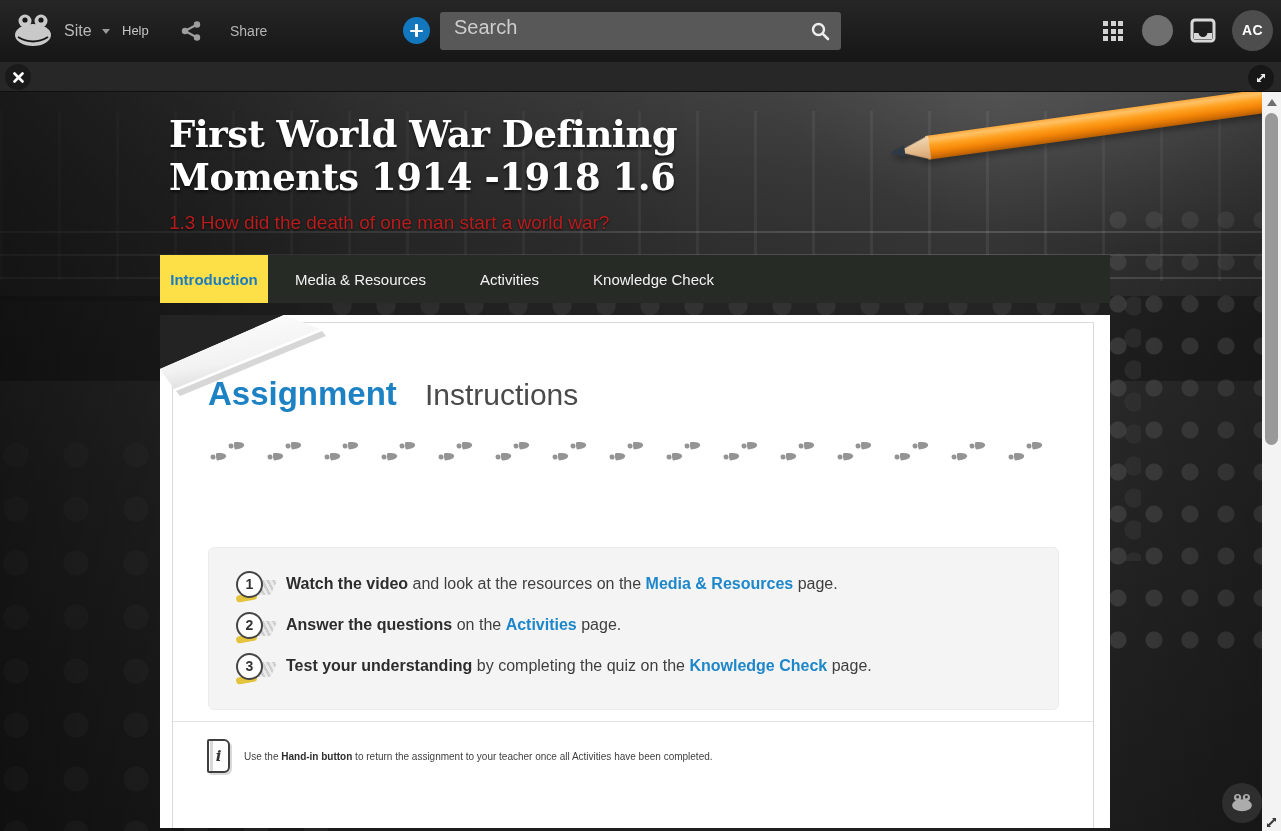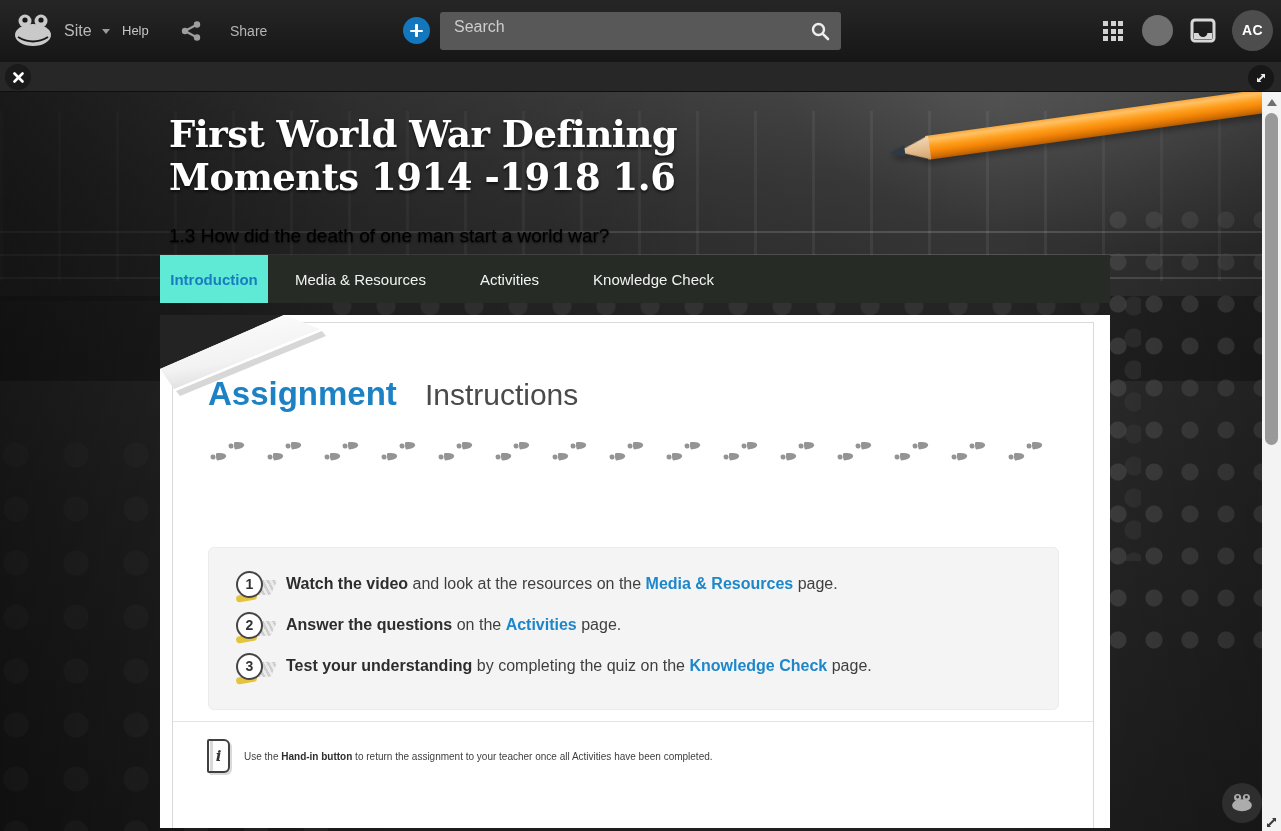--- a/index.html
+++ b/index.html
@@ -62,21 +62,21 @@
 
   .plus-btn { position:absolute; left:403px; top:17px; width:27px; height:27px; border-radius:50%;
     background:#1377bd; cursor:pointer; }
   .plus-btn::before, .plus-btn::after { content:""; position:absolute; background:#fff; border-radius:1px; }
   .plus-btn::before { left:7px; top:12.5px; width:13px; height:2.6px; }
   .plus-btn::after { left:12.2px; top:7px; width:2.6px; height:13px; }
 
   .searchbox { position:absolute; left:440px; top:12px; width:401px; height:38px; background:#585858;
     border-radius:3px; }
   .searchbox input { position:absolute; left:0; top:0; width:100%; height:100%; background:transparent;
-    border:none; outline:none; color:#7dd3fc; font-size:16px; padding:0 44px 8px 14px;
+    border:none; outline:none; color:#7dd3fc; font-size:20px; padding:0 44px 8px 14px;
     font-family:"Liberation Sans",sans-serif; }
   .searchbox input::placeholder { color:#cdcdcd; opacity:1; }
   .search-icon { position:absolute; right:10px; top:9px; cursor:pointer; }
 
   .grid-icon { position:absolute; left:1103px; top:21px; width:21px; height:21px; display:grid;
     grid-template-columns:repeat(3,5px); grid-template-rows:repeat(3,5px); gap:2.5px; cursor:pointer; }
   .grid-icon span { background:#d2d2d2; }
   .status-circle { position:absolute; left:1142px; top:15px; width:31px; height:31px; border-radius:50%;
     background:#6f6f6f; cursor:pointer; }
   .tray-icon { position:absolute; left:1189px; top:17px; cursor:pointer; }
@@ -88,27 +88,27 @@
     background:#1a1a1a; cursor:pointer; display:flex; align-items:center; justify-content:center; z-index:6; }
   .expand-btn { position:absolute; left:1248px; top:65px; width:26px; height:26px; border-radius:50%;
     background:#171717; cursor:pointer; display:flex; align-items:center; justify-content:center; z-index:6; }
 
   
   .hero-shade { position:absolute; left:0; top:91px; width:100%; height:210px; z-index:1;
     background:linear-gradient(90deg, rgba(15,15,15,.5), rgba(15,15,15,.18) 50%, rgba(15,15,15,0) 75%); }
   .hero-text { position:absolute; left:169px; top:113px; z-index:2; }
   .hero-title { font-family:"DejaVu Serif", serif; font-weight:700; color:#fff; font-size:37px;
     line-height:43px; letter-spacing:-.5px; text-shadow:0 2px 3px rgba(0,0,0,.65); }
-  .hero-sub { margin-top:26px; color:#000000; font-size:19px; text-shadow:0 1px 2px rgba(0,0,0,.7); }
+  .hero-sub { margin-top:13px; color:#b91c1c; font-size:19px; text-shadow:0 1px 2px rgba(0,0,0,.7); }
 
   
   .tabbar { position:absolute; left:160px; top:255px; width:950px; height:48px; background:#262b26;
     display:flex; z-index:2; }
   .tab { display:flex; align-items:center; padding:0 27px; color:#f2f2f2; font-size:15px; cursor:pointer; }
-  .tab.active { background:#5eead4; color:#1a7cc0; font-weight:bold; width:108px; justify-content:center; padding:0; }
+  .tab.active { background:#fde047; color:#1a7cc0; font-weight:bold; width:108px; justify-content:center; padding:0; }
 
   
   .page { position:absolute; left:160px; top:315px; width:950px; height:513px; background:#fff; z-index:2; }
   .card { position:absolute; left:12px; top:7px; right:16px; bottom:0; background:#fff;
     border:1px solid #d9d9d9; border-bottom:none; }
   .fold { position:absolute; left:0; top:0; z-index:3; }
 
   .heading { position:absolute; left:48px; top:60px; display:flex; align-items:baseline; gap:28px; z-index:4; }
   .heading .hp { color:#1d82c4; font-size:33px; font-weight:bold; }
   .heading .hs { color:#4a4a4a; font-size:30px; }

